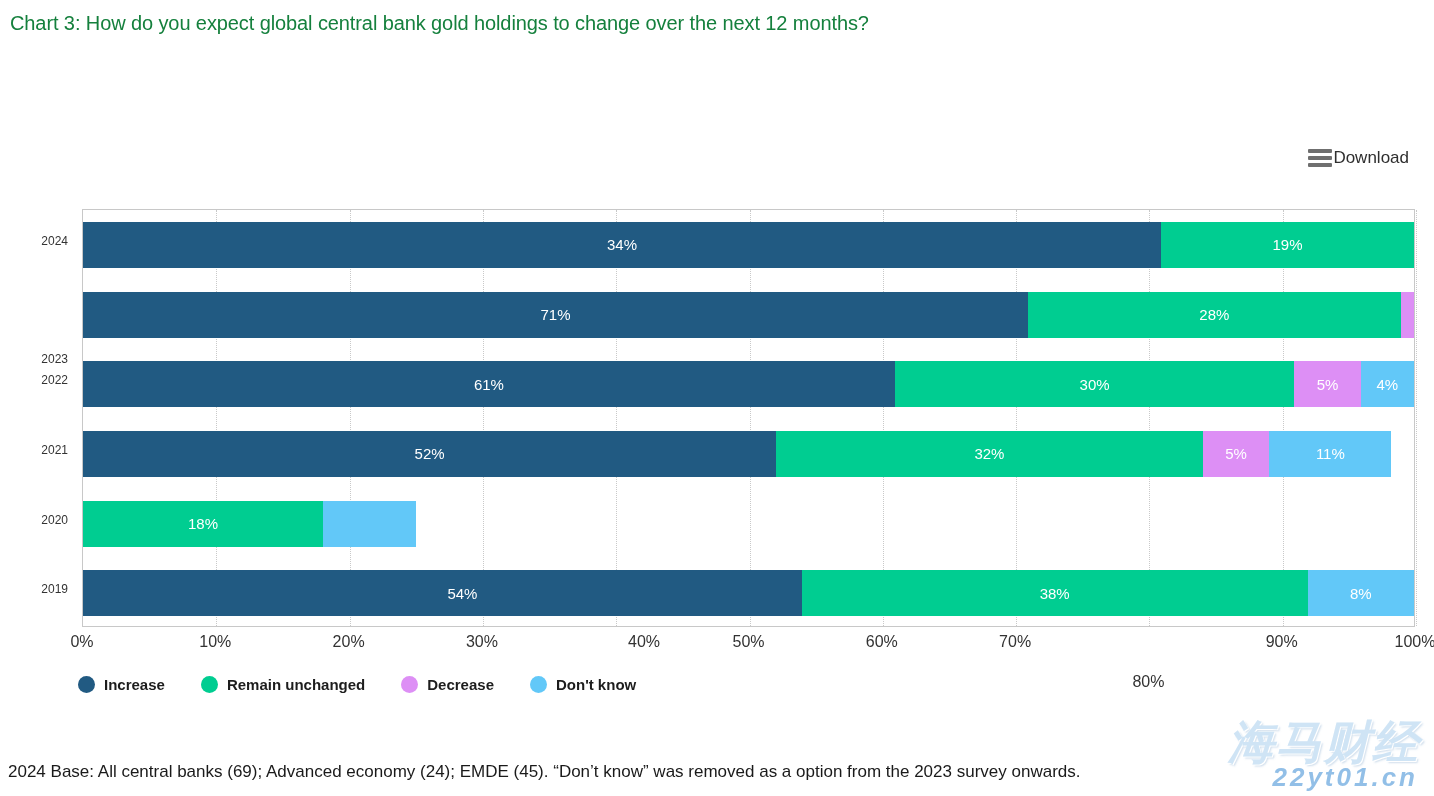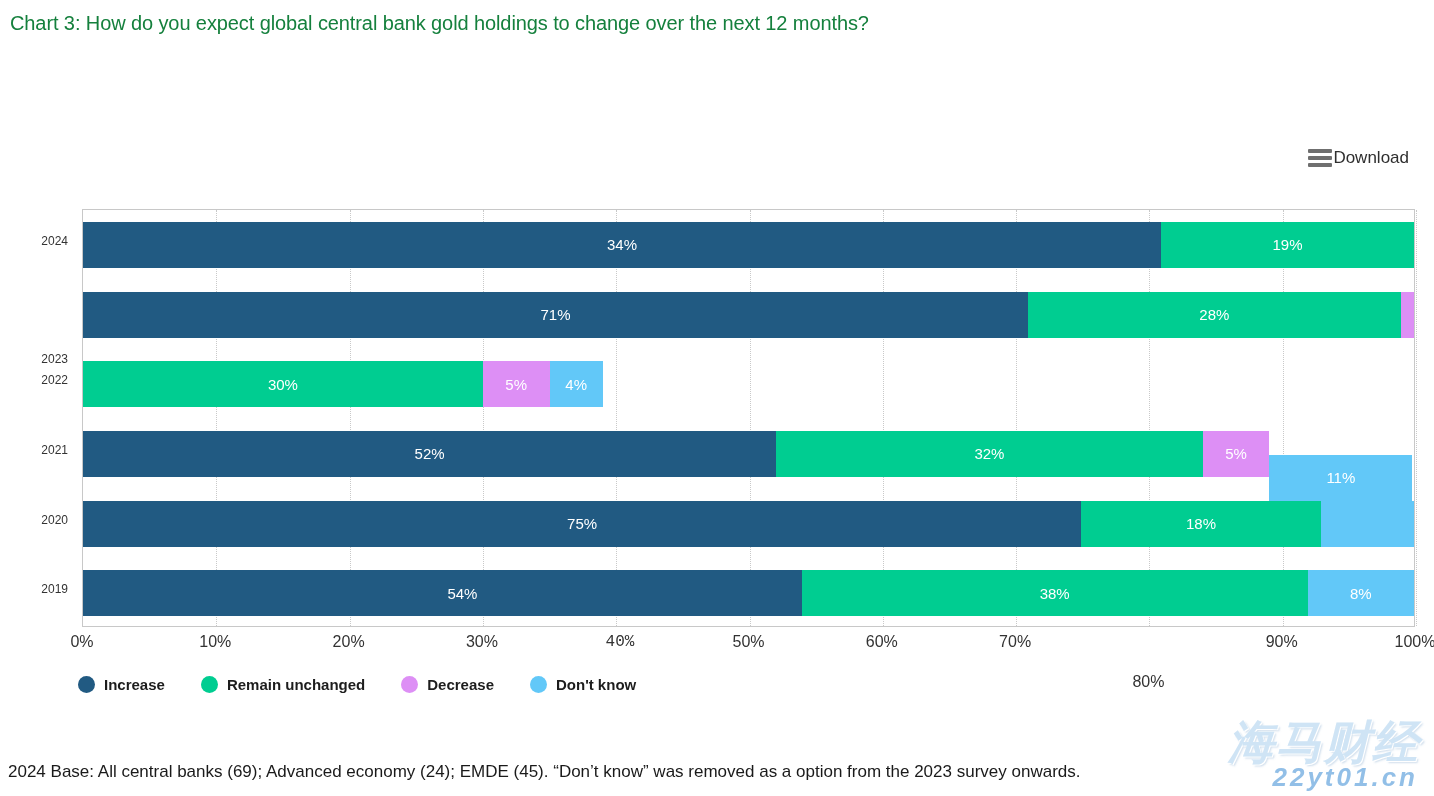--- a/index.html
+++ b/index.html
@@ -178,49 +178,49 @@
         <div class="row" style="top: 11.8333px;">
           <div class="seg" title="2024 Increase 81%" style="width: 1079.73px; background: rgb(33, 90, 130);">34%</div>
           <div class="seg" title="2024 Remain unchanged 19%" style="width: 253.27px; background: rgb(0, 205, 145);">19%</div>
         </div>
         <div class="row" style="top: 81.5px;">
           <div class="seg" title="2023 Increase 71%" style="width: 946.43px; background: rgb(33, 90, 130);">71%</div>
           <div class="seg" title="2023 Remain unchanged 28%" style="width: 373.24px; background: rgb(0, 205, 145);">28%</div>
           <div class="seg" title="2023 Decrease 1%" style="width: 13.33px; background: rgb(221, 143, 245);"></div>
         </div>
         <div class="row" style="top: 151.167px;">
+          <div class="seg" title="2022 Increase 61%" style="width: 813.13px; background: rgb(33, 90, 130);">61%</div>
           <div class="seg" title="2022 Remain unchanged 30%" style="width: 399.9px; background: rgb(0, 205, 145);">30%</div>
           <div class="seg" title="2022 Decrease 5%" style="width: 66.65px; background: rgb(221, 143, 245);">5%</div>
           <div class="seg" title="2022 Don't know 4%" style="width: 53.32px; background: rgb(98, 200, 248);">4%</div>
         </div>
         <div class="row" style="top: 220.833px;">
           <div class="seg" title="2021 Increase 52%" style="width: 693.16px; background: rgb(33, 90, 130);">52%</div>
           <div class="seg" title="2021 Remain unchanged 32%" style="width: 426.56px; background: rgb(0, 205, 145);">32%</div>
           <div class="seg" title="2021 Decrease 5%" style="width: 66.65px; background: rgb(221, 143, 245);">5%</div>
-          <div class="seg" title="2021 Don't know 11%" style="width: 143px; background: rgb(98, 200, 248); margin-top: 24px;">11%</div>
+          <div class="seg" title="2021 Don't know 11%" style="width: 122px; background: rgb(98, 200, 248);">11%</div>
         </div>
         <div class="row" style="top: 290.5px;">
-          <div class="seg" title="2020 Increase 75%" style="width: 999.75px; background: rgb(33, 90, 130);">75%</div>
           <div class="seg" title="2020 Remain unchanged 18%" style="width: 239.94px; background: rgb(0, 205, 145);">18%</div>
           <div class="seg" title="2020 Don't know 7%" style="width: 93.31px; background: rgb(98, 200, 248);"></div>
         </div>
         <div class="row" style="top: 360.167px;">
           <div class="seg" title="2019 Increase 54%" style="width: 719.82px; background: rgb(33, 90, 130); padding-left: 40px;">54%</div>
           <div class="seg" title="2019 Remain unchanged 38%" style="width: 506.54px; background: rgb(0, 205, 145);">38%</div>
           <div class="seg" title="2019 Don't know 8%" style="width: 106.64px; background: rgb(98, 200, 248);">8%</div>
         </div>
       </div>
   </div>
 
   <div id="xlabels">
       <div class="xlabel" style="left: 42px;">0%</div>
       <div class="xlabel" style="left: 175.3px;">10%</div>
       <div class="xlabel" style="left: 308.6px;">20%</div>
       <div class="xlabel" style="left: 441.9px;">30%</div>
-      <div class="xlabel" style="left: 580px; font-family: Liberation Mono, monospace;">40%</div>
+      <div class="xlabel" style="left: 604px;">40%</div>
       <div class="xlabel" style="left: 708.5px;">50%</div>
       <div class="xlabel" style="left: 841.8px;">60%</div>
       <div class="xlabel" style="left: 975.1px;">70%</div>
       <div class="xlabel" style="left: 1108.4px; margin-top: 40px;">80%</div>
       <div class="xlabel" style="left: 1241.7px;">90%</div>
       <div class="xlabel" style="left: 1375px;">100%</div>
     </div>
 
   <div class="legend" id="legend">
       <div class="legend-item">

